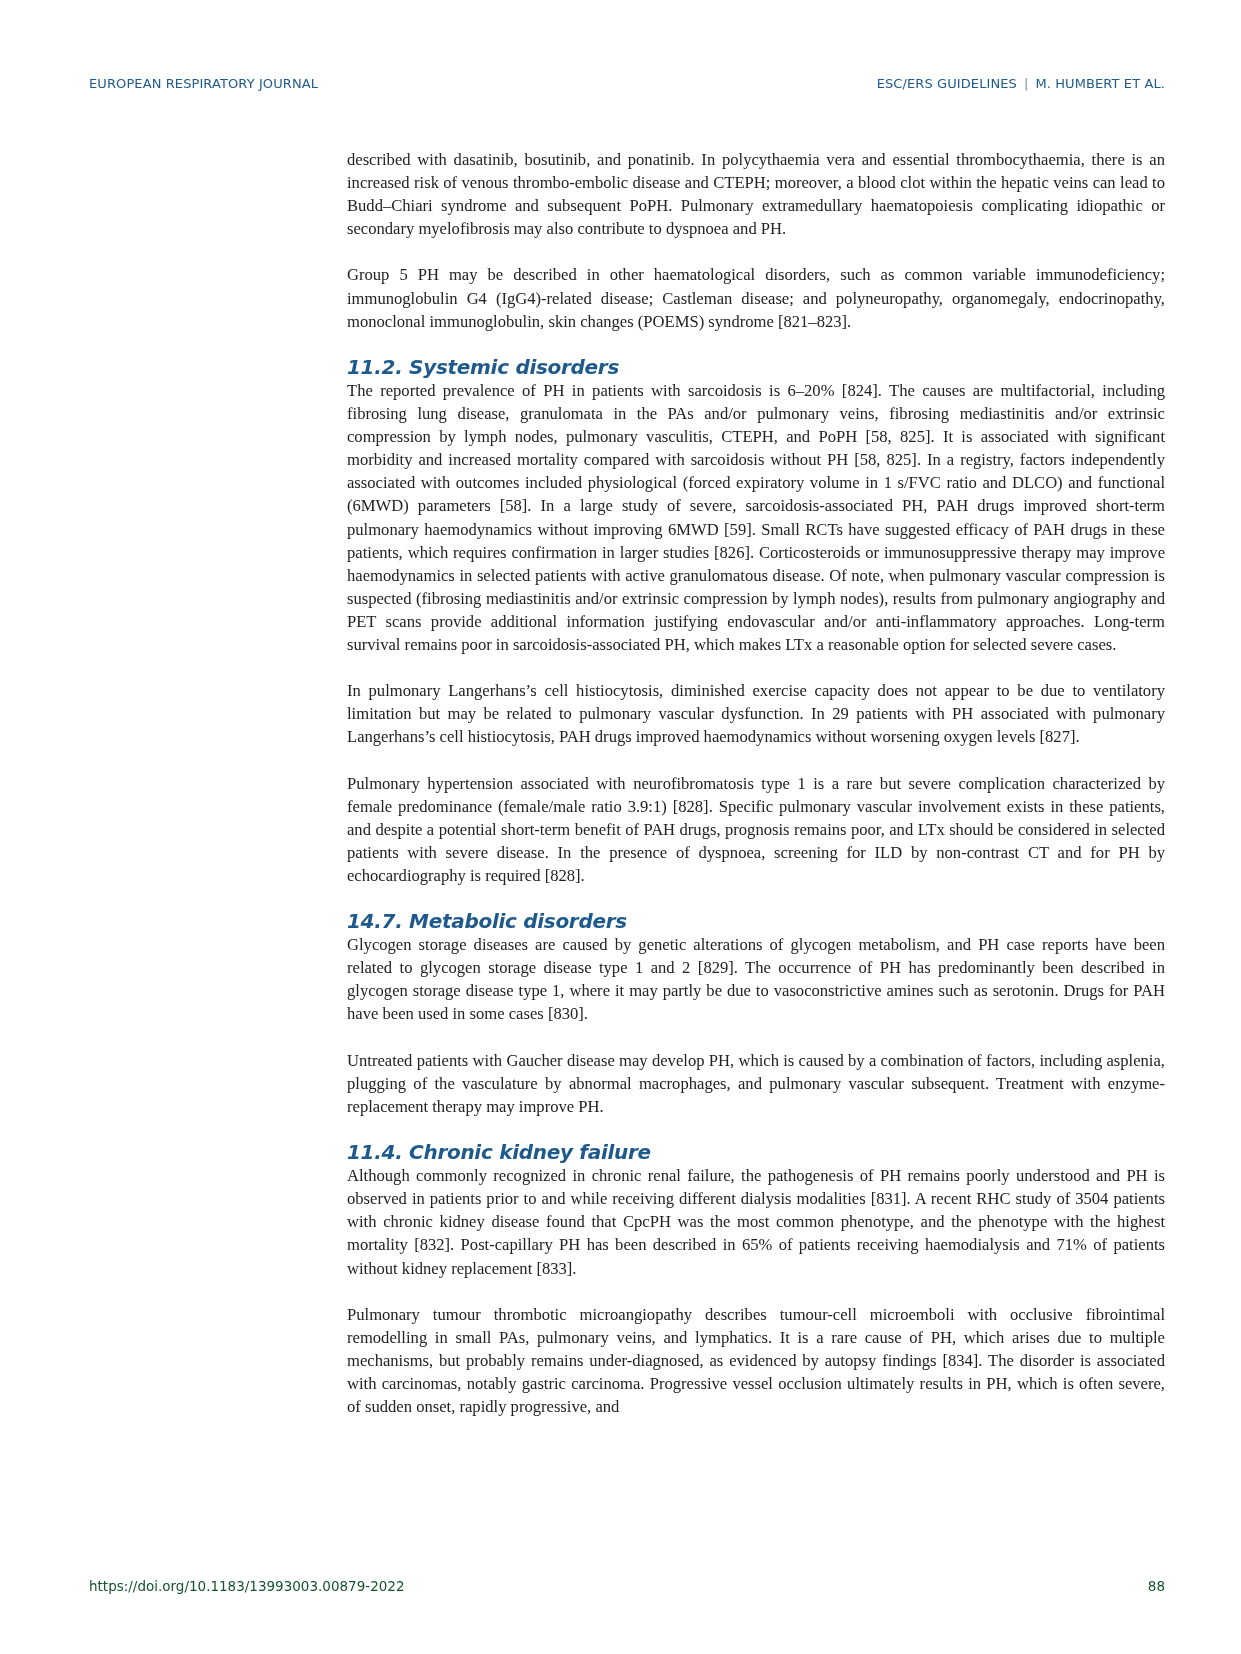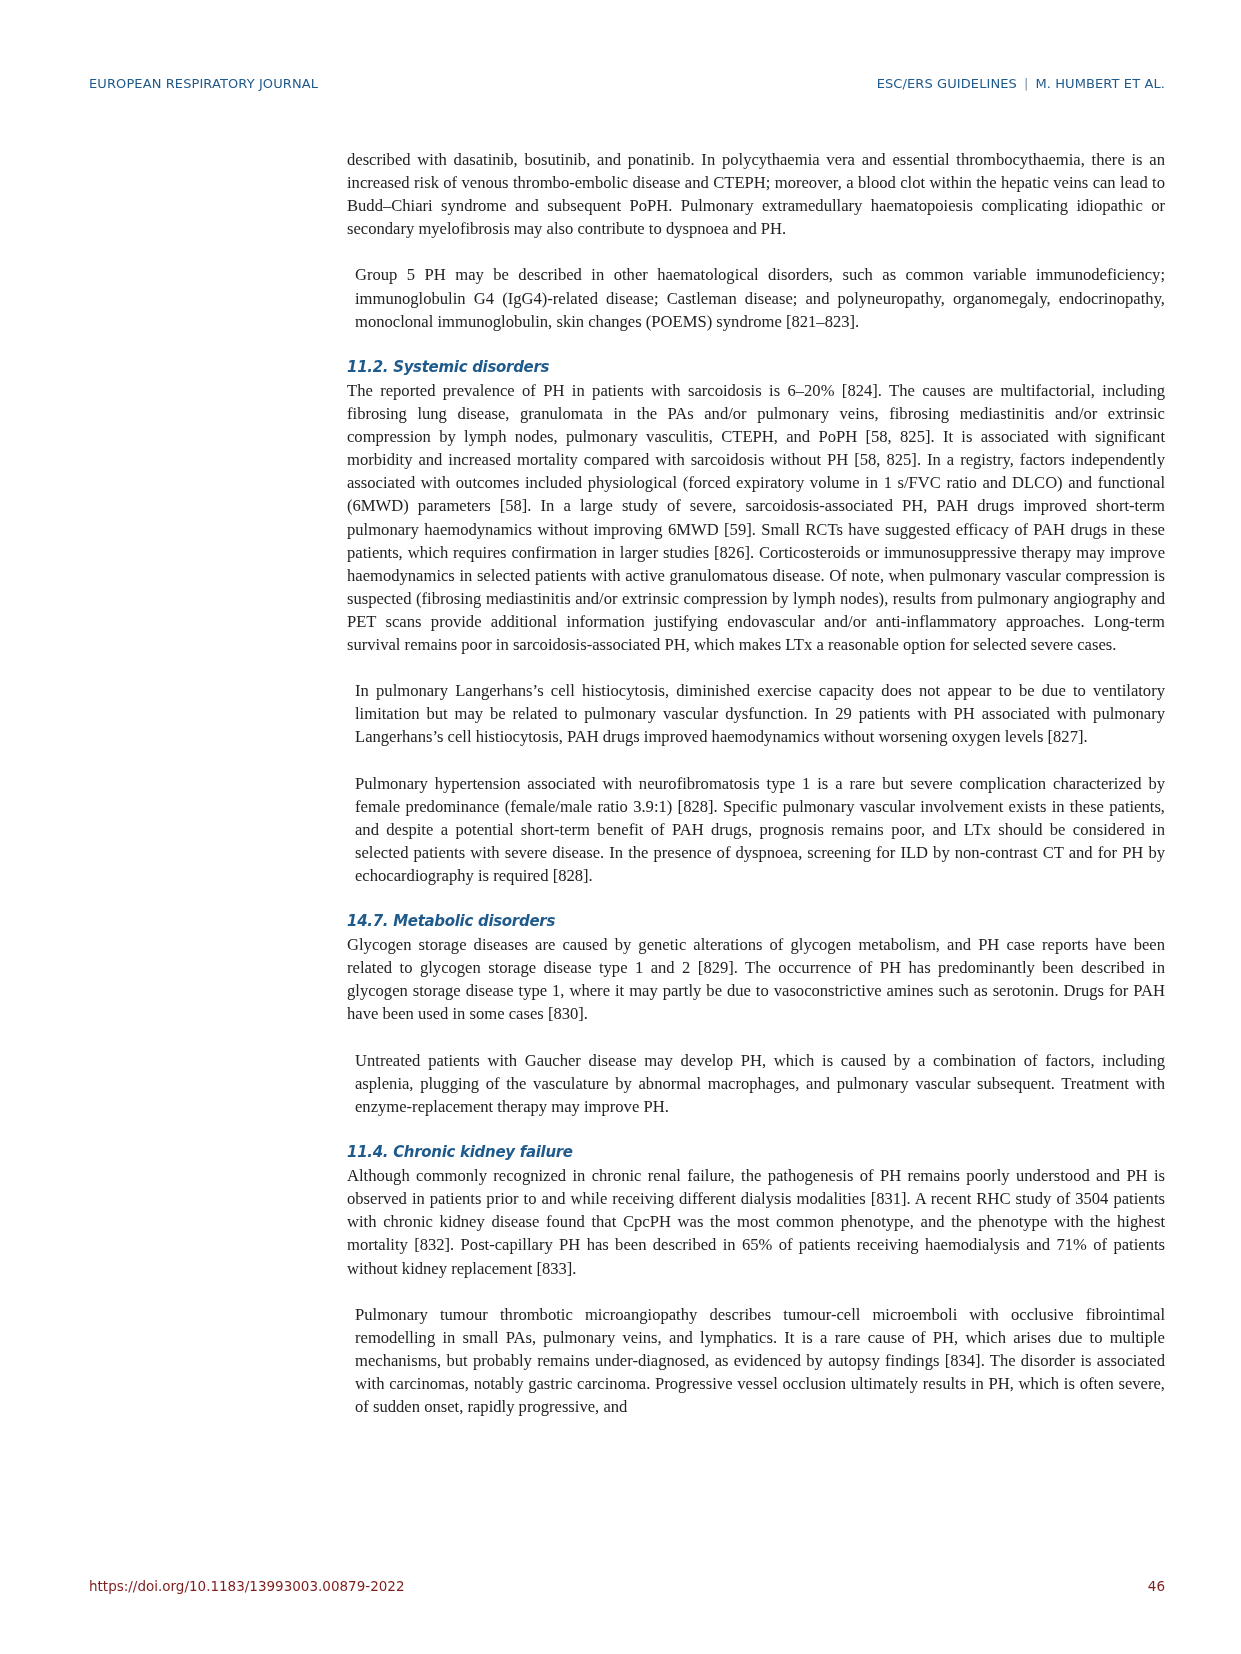--- a/index.html
+++ b/index.html
@@ -9,30 +9,30 @@
     font-size: 13px; color: #1f5a8c; letter-spacing: 0.1px; white-space: nowrap;
   }
   .rh-left { left: 89px; }
   .rh-right { right: 76px; }
   .rh-sep { color: #7a8fa5; margin: 0 7px; }
   .content {
     position: absolute; left: 347px; top: 148px; width: 818px;
     font-family: "Liberation Serif", serif; font-size: 16.6px; line-height: 23.1px; color: #222;
   }
   .para { margin: 0; text-align: justify; }
-  .para + .para { margin-top: 23.1px; margin-left: 8px; }
+  .para + .para { margin-top: 23.1px; }
   .heading {
     font-family: "DejaVu Sans", sans-serif; font-style: italic; font-weight: 600;
-    color: #1f5a8c; font-size: 15px; line-height: 23.1px; margin: 23.1px 0 0 0;
+    color: #1f5a8c; font-size: 20px; line-height: 23.1px; margin: 23.1px 0 0 0;
     letter-spacing: -0.3px;
   }
   .heading + .para { margin-top: 0; font-family: Liberation Serif, serif; }
   .footer {
     position: absolute; top: 1578px; font-family: "DejaVu Sans", sans-serif;
-    font-size: 13.5px; color: #7f1d1d; white-space: nowrap;
+    font-size: 13.5px; color: #14532d; white-space: nowrap;
   }
   .footer-left { left: 89px; }
   .footer-right { right: 76px; }
 </style>
 </head>
 <body>
 
 <div class="running-head rh-left">EUROPEAN RESPIRATORY JOURNAL</div>
 <div class="running-head rh-right"><span>ESC/ERS GUIDELINES</span><span class="rh-sep">|</span><span>M. HUMBERT ET AL.</span></div>
 
@@ -49,13 +49,13 @@
   <p class="para">Glycogen storage diseases are caused by genetic alterations of glycogen metabolism, and PH case reports have been related to glycogen storage disease type 1 and 2 [829]. The occurrence of PH has predominantly been described in glycogen storage disease type 1, where it may partly be due to vasoconstrictive amines such as serotonin. Drugs for PAH have been used in some cases [830].</p>
   <p class="para">Untreated patients with Gaucher disease may develop PH, which is caused by a combination of factors, including asplenia, plugging of the vasculature by abnormal macrophages, and pulmonary vascular subsequent. Treatment with enzyme-replacement therapy may improve PH.</p>
 
   <h3 class="heading">11.4. Chronic kidney failure</h3>
   <p class="para">Although commonly recognized in chronic renal failure, the pathogenesis of PH remains poorly understood and PH is observed in patients prior to and while receiving different dialysis modalities [831]. A recent RHC study of 3504 patients with chronic kidney disease found that CpcPH was the most common phenotype, and the phenotype with the highest mortality [832]. Post-capillary PH has been described in 65% of patients receiving haemodialysis and 71% of patients without kidney replacement [833].</p>
 
   <p class="para">Pulmonary tumour thrombotic microangiopathy describes tumour-cell microemboli with occlusive fibrointimal remodelling in small PAs, pulmonary veins, and lymphatics. It is a rare cause of PH, which arises due to multiple mechanisms, but probably remains under-diagnosed, as evidenced by autopsy findings [834]. The disorder is associated with carcinomas, notably gastric carcinoma. Progressive vessel occlusion ultimately results in PH, which is often severe, of sudden onset, rapidly progressive, and</p>
 </div>
 
 <a class="footer footer-left">https://doi.org/10.1183/13993003.00879-2022</a>
-<div class="footer footer-right">46</div>
+<div class="footer footer-right">88</div>
 
 </body></html>

